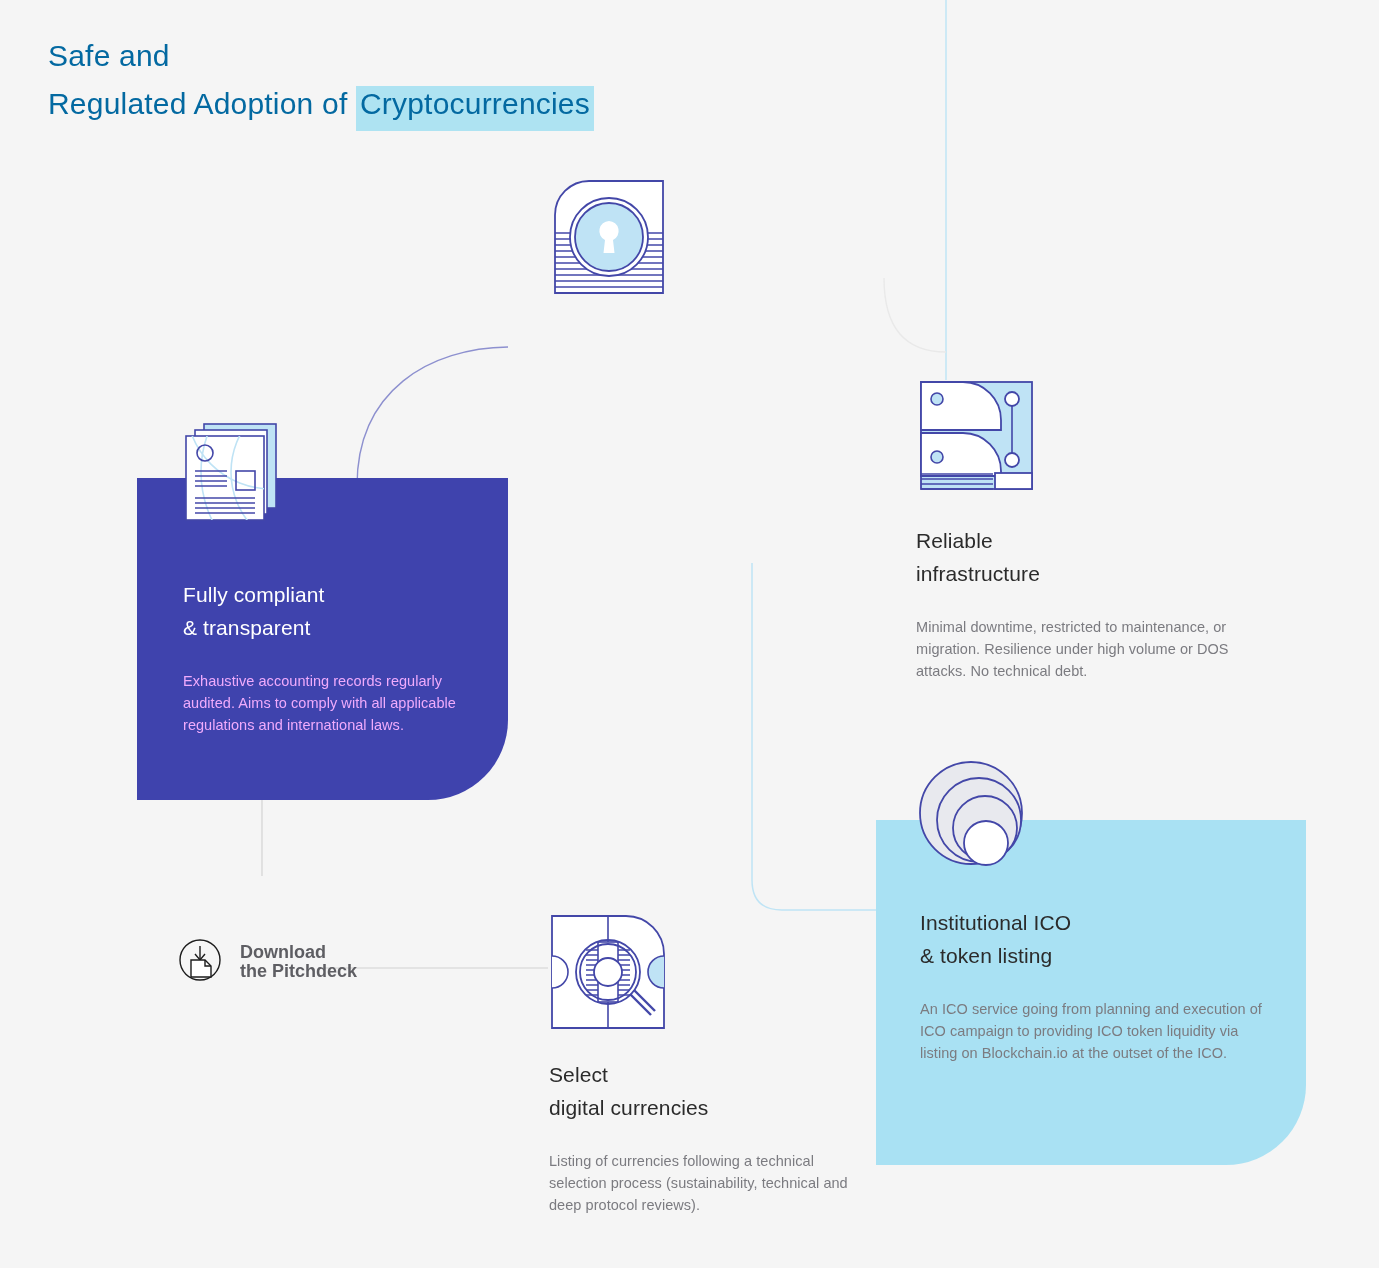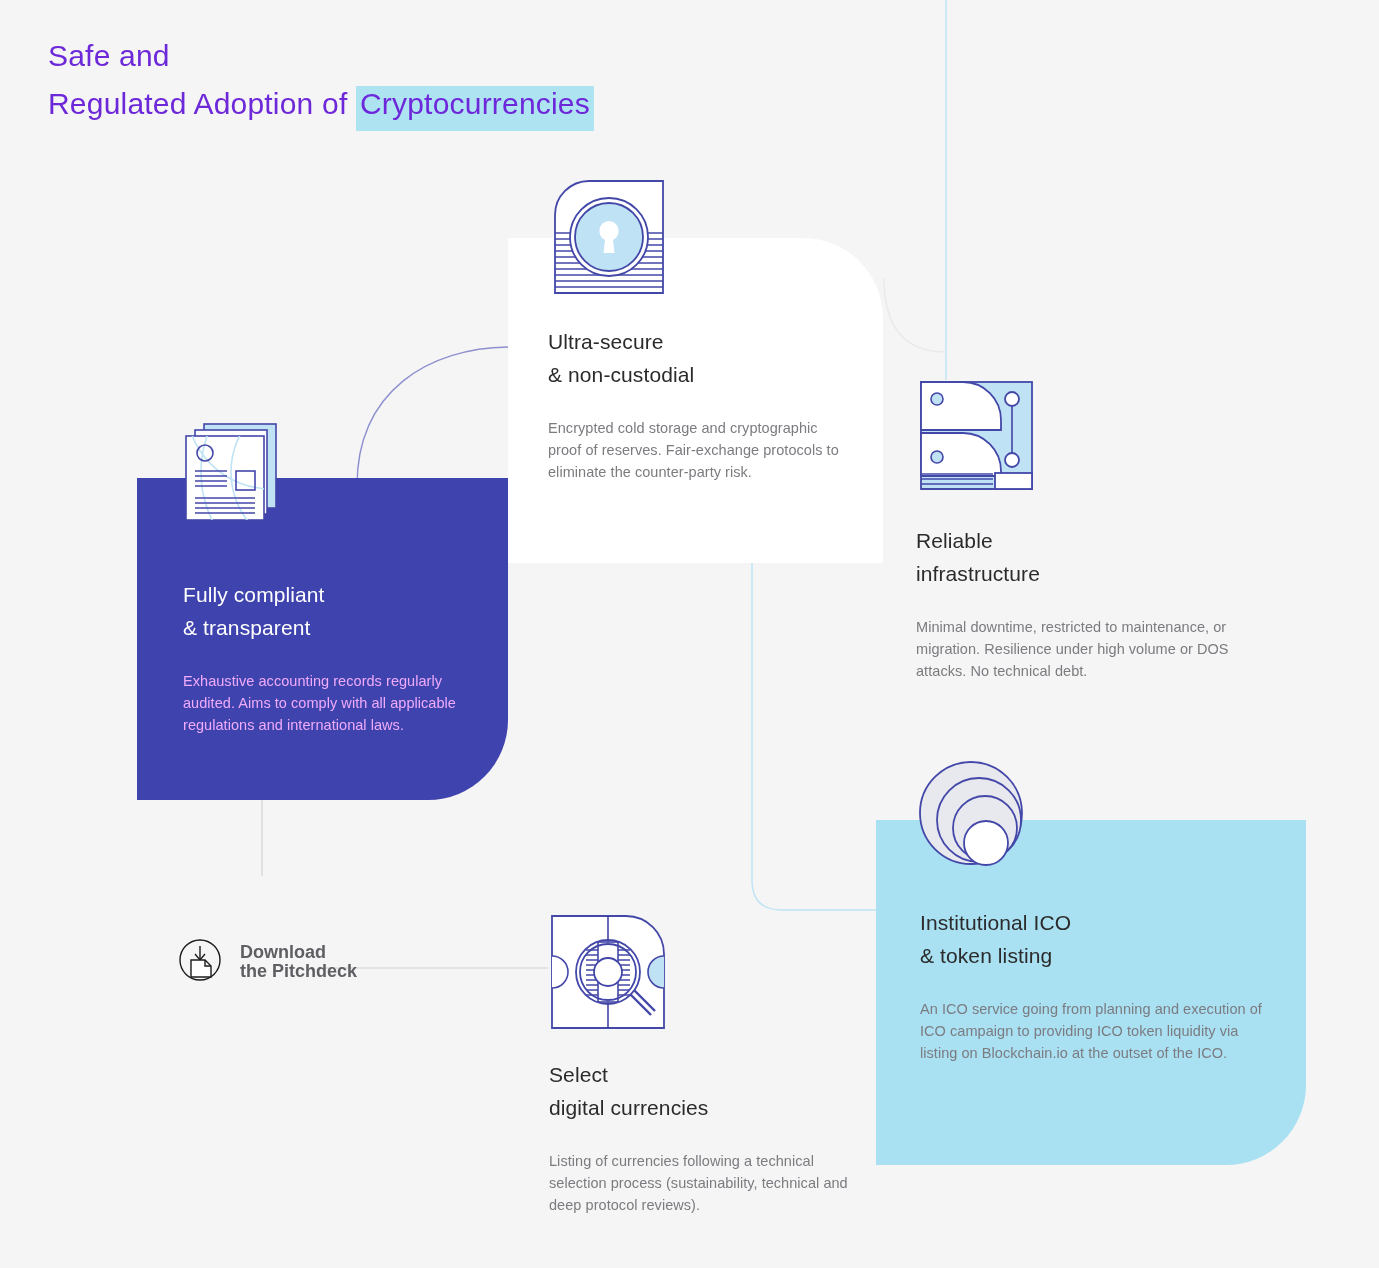--- a/index.html
+++ b/index.html
@@ -8,21 +8,21 @@
     background: #f5f5f5;
     font-family: "Liberation Sans", sans-serif;
     overflow: hidden;
   }
   #stage { position: relative; width: 1379px; height: 1268px; background: #f5f5f5; }
 
   
   .page-title {
     position: absolute; left: 48px; top: 32px;
     font-size: 30px; font-weight: 300; line-height: 48px;
-    color: #6d28d9; letter-spacing: .2px; white-space: nowrap;
+    color: #0369a1; letter-spacing: .2px; white-space: nowrap;
   }
   .title-line { display: block; }
   .title-hl { background: #aee3f2; padding: 1px 4px 11px 4px; }
 
   
   .connectors { position: absolute; left: 0; top: 0; width: 1379px; height: 1268px; }
 
   
   .card { position: absolute; }
   .card-title {
@@ -108,27 +108,20 @@
   </svg>
 
   <div class="card" id="card-compliant">
     <div class="card-title t-light">
       <span>Fully compliant</span><br>
       <span>&amp; transparent</span>
     </div>
     <div class="card-body b-light">Exhaustive accounting records regularly audited. Aims to comply with all applicable regulations and international laws.</div>
   </div>
 
-  <div class="card" id="card-secure">
-    <div class="card-title t-dark">
-      <span>Ultra-secure</span><br>
-      <span>&amp; non-custodial</span>
-    </div>
-    <div class="card-body b-dark">Encrypted cold storage and cryptographic proof of reserves. Fair-exchange protocols to eliminate the counter-party risk.</div>
-  </div>
 
   <div class="card" id="card-reliable">
     <div class="card-title t-dark">
       <span>Reliable</span><br>
       <span>infrastructure</span>
     </div>
     <div class="card-body b-dark">Minimal downtime, restricted to maintenance, or migration. Resilience under high volume or DOS attacks. No technical debt.</div>
   </div>
 
   <div class="card" id="card-ico">

